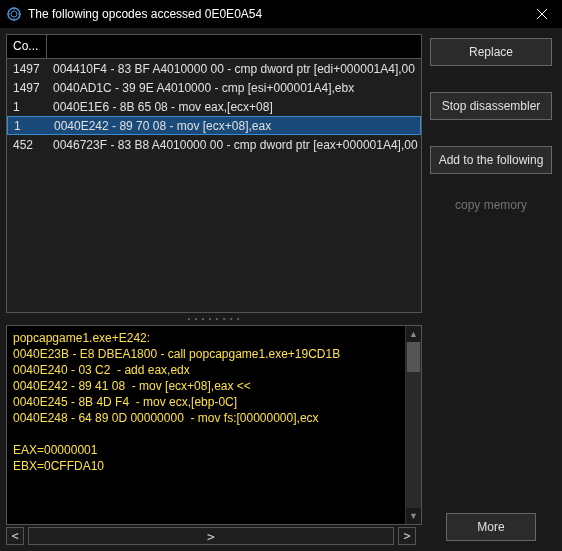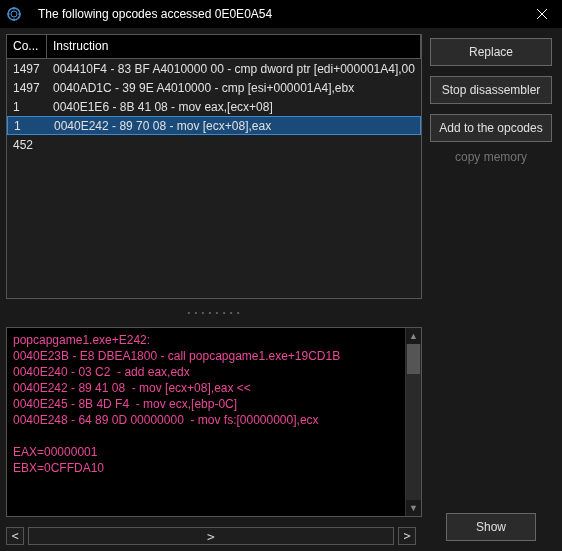--- a/index.html
+++ b/index.html
@@ -11,46 +11,46 @@
     font-family: "Segoe UI", Tahoma, sans-serif;
     font-size: 12px;
     overflow: hidden;
   }
   .titlebar {
     height: 28px;
     background: #000;
     display: flex;
     align-items: center;
     padding: 0 6px;
-    gap: 16px;
+    gap: 6px;
   }
   .titlebar .icon { width: 16px; height: 16px; }
   .titlebar .icon svg { width: 16px; height: 16px; }
   .titlebar .title { flex: 1; color: #fff; font-size: 12px; }
   .titlebar .close { width: 28px; height: 28px; display:flex; align-items:center; justify-content:center; }
   .titlebar .close svg { width: 12px; height: 12px; }
 
   .content {
     display: flex;
     height: calc(100% - 28px);
   }
   .left {
     flex: 1;
     display: flex;
     flex-direction: column;
     padding: 6px 0 6px 6px;
-    gap: 10px;
+    gap: 2px;
     min-width: 0;
   }
   .right {
     width: 140px;
     padding: 10px 10px 10px 8px;
     display: flex;
     flex-direction: column;
-    gap: 10px;
+    gap: 26px;
   }
 
   .btn {
     background: #2b2b2b;
     border: 1px solid #666;
     color: #e0e0e0;
     height: 28px;
     font-size: 12px;
     display: flex;
     align-items: center;
@@ -114,21 +114,21 @@
     background: #000;
     display: flex;
     min-height: 0;
   }
   .detail-text {
     flex: 1;
     padding: 4px 6px;
     font-family: "Segoe UI", Tahoma, sans-serif;
     font-size: 12px;
     line-height: 16px;
-    color: #ec4899;
+    color: #fde047;
     white-space: pre;
     overflow: hidden;
   }
   .vscroll {
     width: 16px;
     background: #1a1a1a;
     border-left: 1px solid #333;
     display: flex;
     flex-direction: column;
   }
@@ -196,41 +196,41 @@
       </svg>
   </span>
 </div>
 
 <div class="content">
   <div class="left">
 
     <div class="table-wrap">
       <div class="thead">
         <div class="th col-count">Co...</div>
-        <div class="th col-instr">Instruction</div>
       </div>
       <div class="tbody" id="tbody">
           <div class="row">
             <div class="cell col-count">1497</div>
             <div class="cell col-instr">004410F4 - 83 BF A4010000 00 - cmp dword ptr [edi+000001A4],00</div>
           </div>
           <div class="row">
             <div class="cell col-count">1497</div>
             <div class="cell col-instr">0040AD1C - 39 9E A4010000  - cmp [esi+000001A4],ebx</div>
           </div>
           <div class="row">
             <div class="cell col-count">1</div>
-            <div class="cell col-instr">0040E1E6 - 8B 41 08  - mov eax,[ecx+08]</div>
+            <div class="cell col-instr">0040E1E6 - 8B 65 08  - mov eax,[ecx+08]</div>
           </div>
           <div class="row selected">
             <div class="cell col-count">1</div>
             <div class="cell col-instr">0040E242 - 89 70 08  - mov [ecx+08],eax</div>
           </div>
           <div class="row">
             <div class="cell col-count">452</div>
+            <div class="cell col-instr">0046723F - 83 B8 A4010000 00 - cmp dword ptr [eax+000001A4],00</div>
           </div>
         </div>
     </div>
 
     <div class="splitter">
       <span class="dots">• • • • • • • •</span>
     </div>
 
     <div class="detail-wrap">
       <div class="detail-text" id="detail-text">popcapgame1.exe+E242:
@@ -255,19 +255,19 @@
       <div class="navbtn small">&lt;</div>
       <div class="navbtn wide">&gt;</div>
       <div class="navbtn small">&gt;</div>
     </div>
 
   </div>
 
   <div class="right">
     <div class="btn">Replace</div>
     <div class="btn">Stop disassembler</div>
-    <div class="btn">Add to the opcodes</div>
+    <div class="btn">Add to the following</div>
     <div class="copy-mem">copy memory</div>
     <div class="stop-wrap">
-      <div class="btn stop-btn">Show</div>
+      <div class="btn stop-btn">More</div>
     </div>
   </div>
 </div>
 
 </body></html>

